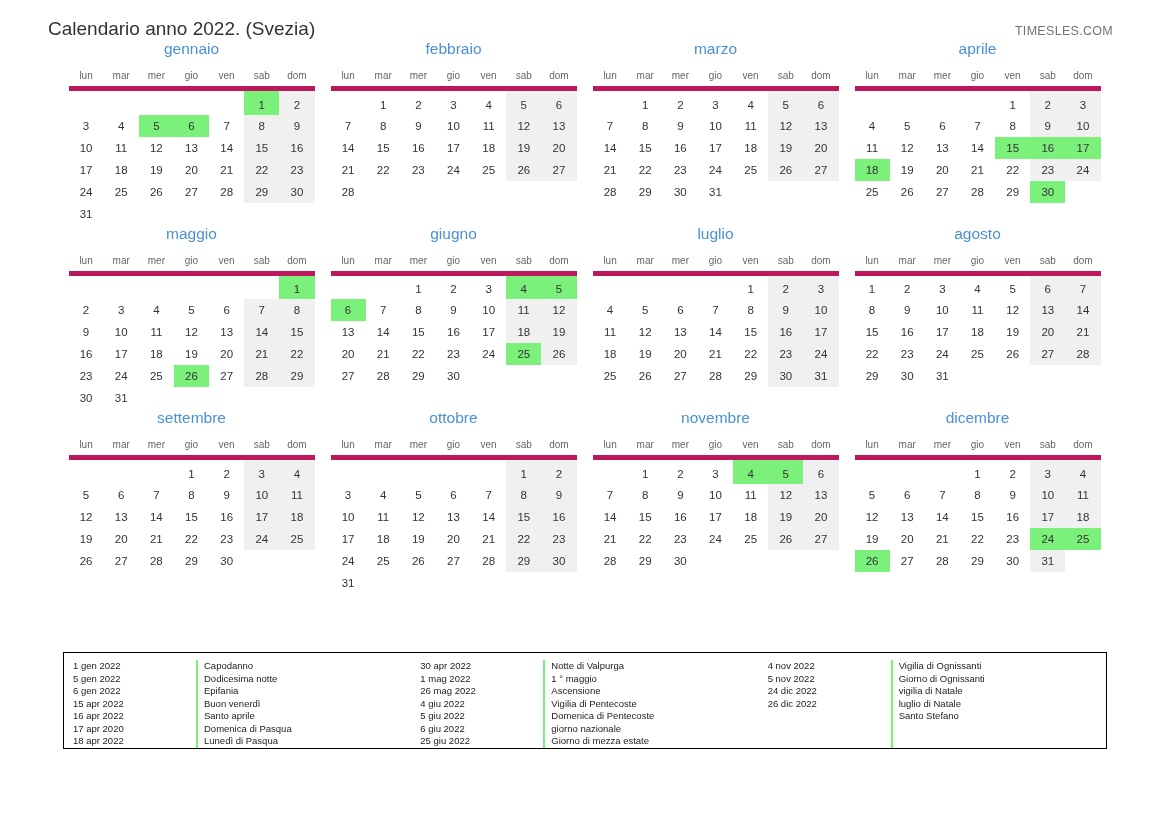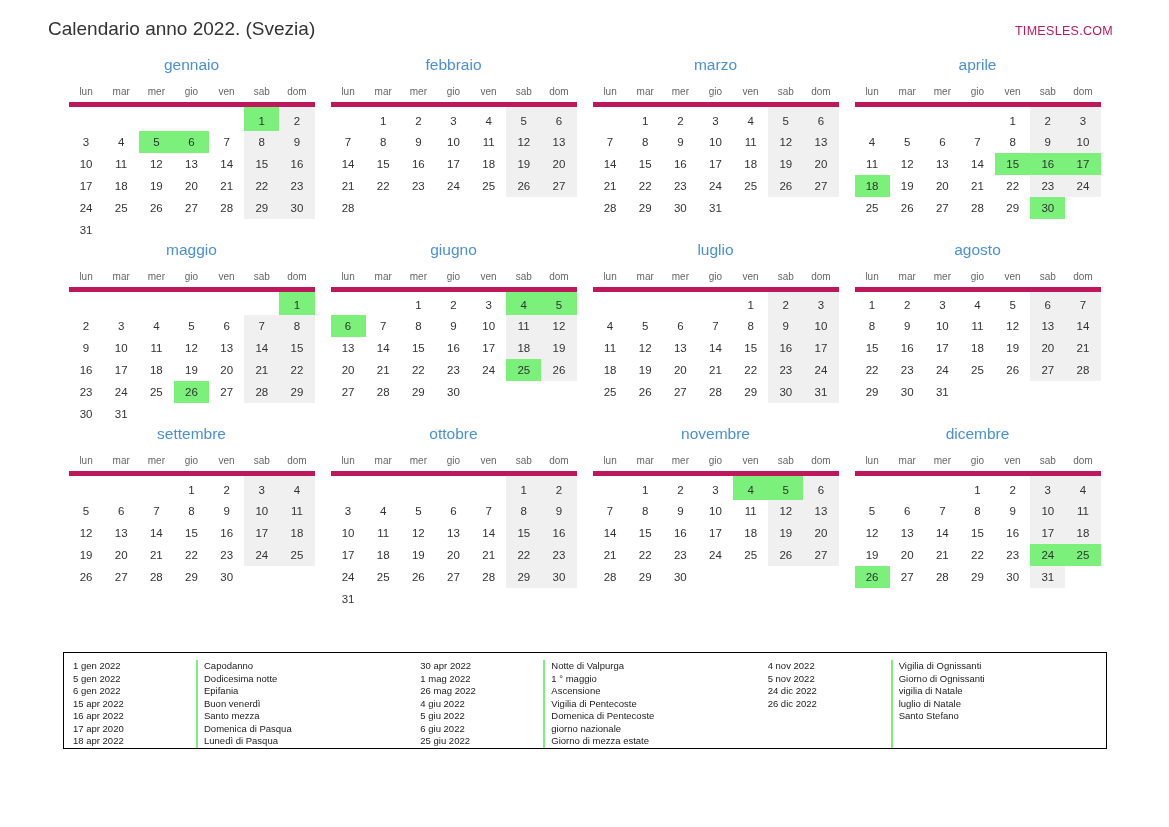--- a/index.html
+++ b/index.html
@@ -10,29 +10,29 @@
     font-family: "Liberation Sans", sans-serif;
     color: #333333;
   }
   .page { position: relative; width: 1169px; height: 827px; }
 
   .header {
     display: flex; align-items: baseline; justify-content: space-between;
     padding: 18px 56px 0 48px;
   }
   .title { font-size: 19px; color: #333; font-weight: normal; }
-  .brand { font-size: 12.5px; color: #be185d; letter-spacing: .3px; }
+  .brand { font-size: 12.5px; color: #737373; letter-spacing: .3px; }
 
   .months {
     display: grid;
     grid-template-columns: repeat(4, 262px);
     justify-content: center;
     column-gap: 0px;
     row-gap: 0px;
-    margin-top: 16px;
+    margin-top: 0;
     padding: 0 44px;
   }
   .month { padding: 0 6px; }
   .month-name {
     text-align: center;
     color: #4a90d9;
     font-size: 15.5px;
     margin-bottom: 8px;
     height: 22px;
   }
@@ -890,21 +890,21 @@
           <div class="legend-row">15 apr 2022</div>
           <div class="legend-row">16 apr 2022</div>
           <div class="legend-row">17 apr 2020</div>
           <div class="legend-row">18 apr 2022</div>
         </div>
         <div class="legend-names">
           <div class="legend-row">Capodanno</div>
           <div class="legend-row">Dodicesima notte</div>
           <div class="legend-row">Epifania</div>
           <div class="legend-row">Buon venerdì</div>
-          <div class="legend-row">Santo mezza</div>
+          <div class="legend-row">Santo aprile</div>
           <div class="legend-row">Domenica di Pasqua</div>
           <div class="legend-row">Lunedì di Pasqua</div>
         </div>
       </div>
       <div class="legend-col">
         <div class="legend-dates">
           <div class="legend-row">30 apr 2022</div>
           <div class="legend-row">1 mag 2022</div>
           <div class="legend-row">26 mag 2022</div>
           <div class="legend-row">4 giu 2022</div>

